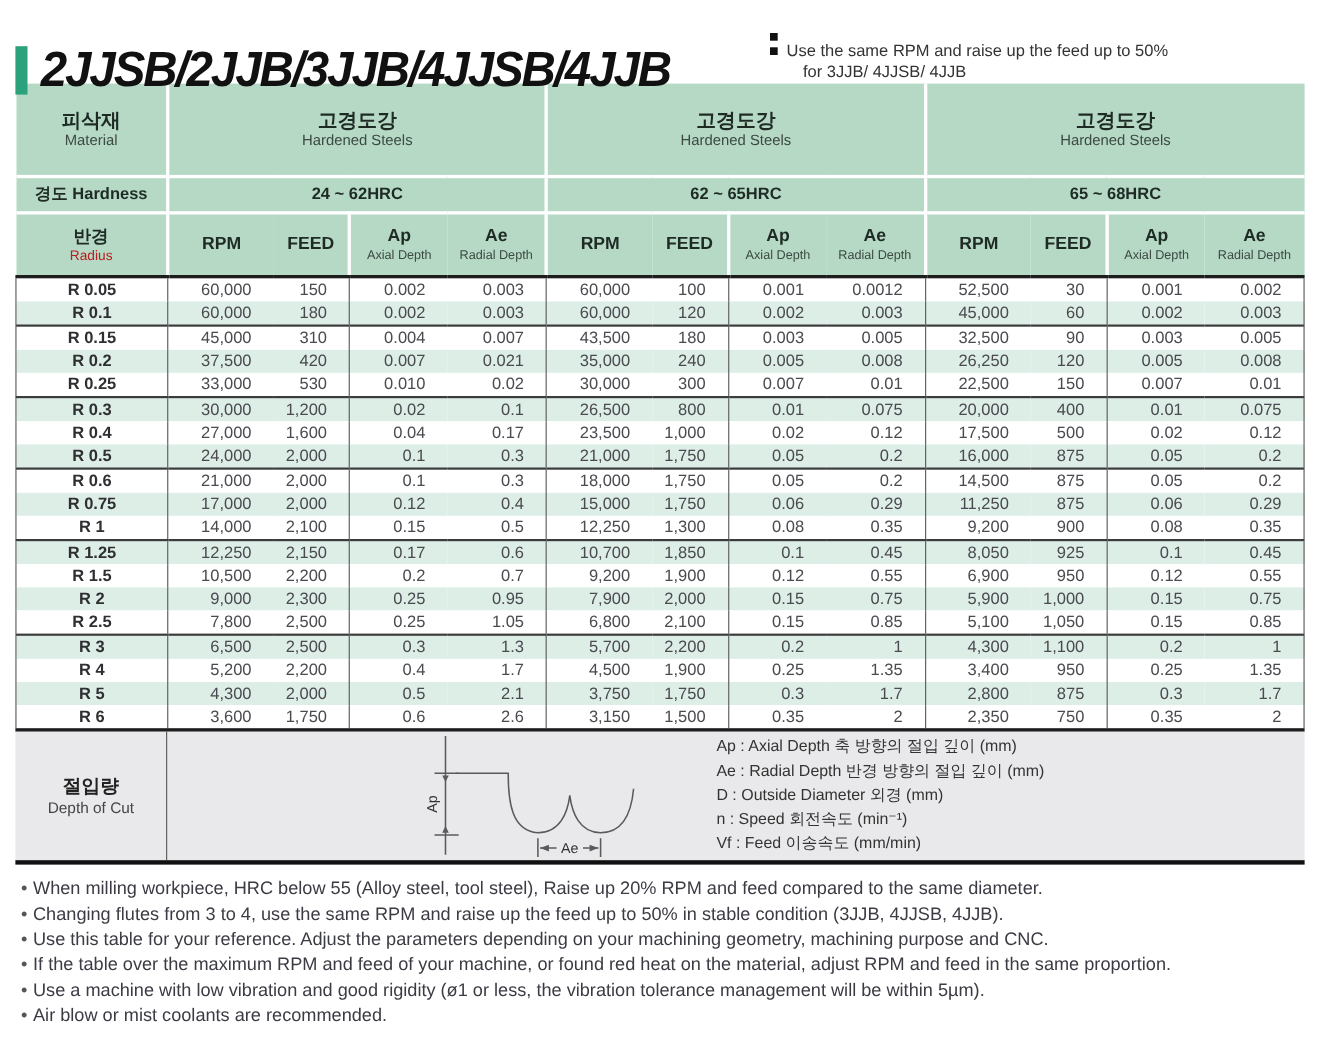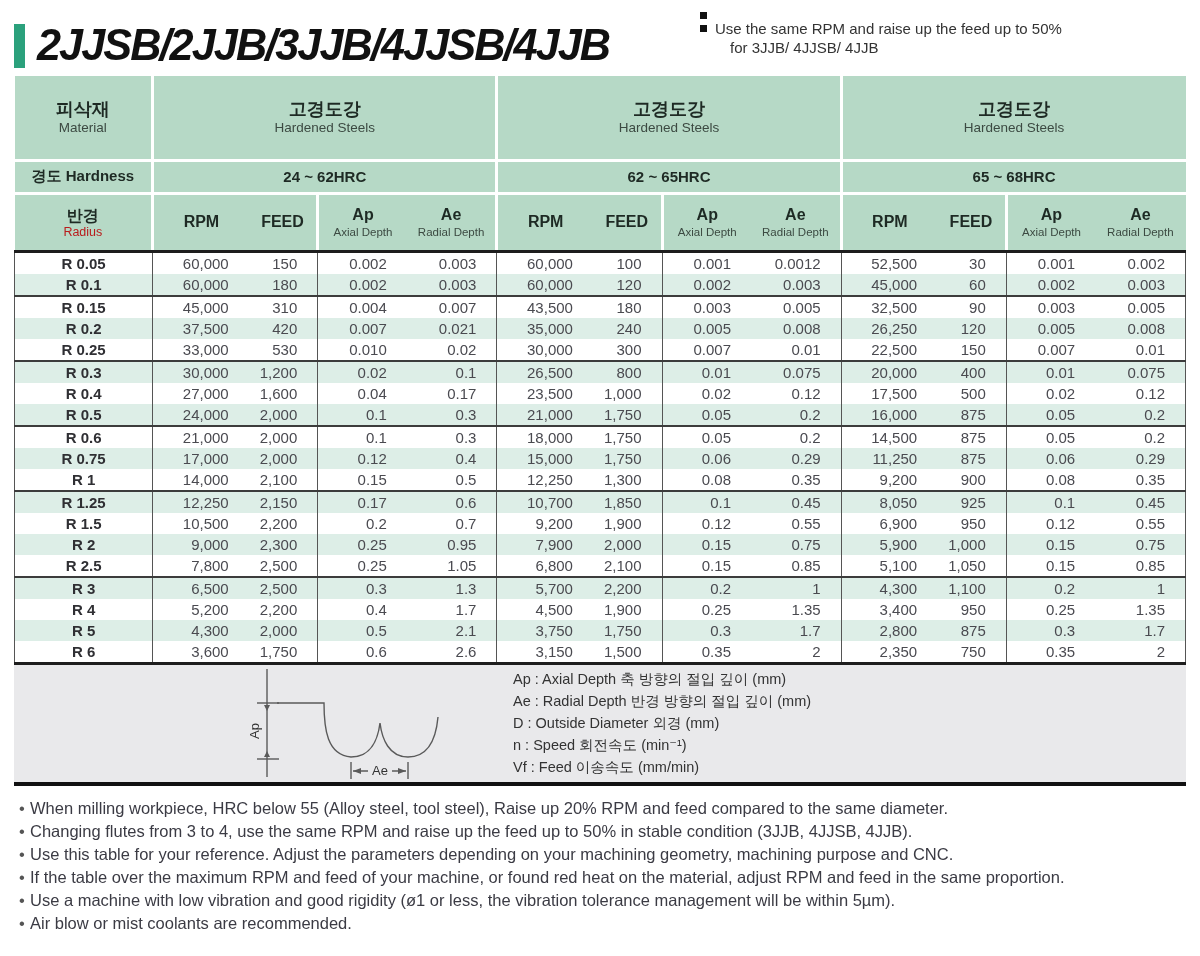--- a/index.html
+++ b/index.html
@@ -13,21 +13,21 @@
   }
   *{box-sizing:border-box;margin:0;padding:0;}
   body{
     width:1200px;height:956px;background:#fff;
     font-family:"Liberation Sans","DejaVu Sans",sans-serif;
     color:var(--txt);overflow:hidden;
   }
   .page{width:1200px;padding:0 14px;}
 
   
-  .top{display:flex;justify-content:space-between;align-items:flex-start;height:76px;padding-top:2px;}
+  .top{display:flex;justify-content:space-between;align-items:flex-start;height:76px;padding-top:20px;}
   .title-wrap{display:flex;align-items:flex-end;margin-top:20px;}
   .accent-bar{display:inline-block;width:11px;height:44px;background:var(--accent);margin-right:12px;}
   h1.title{
     font-size:45px;line-height:46px;font-weight:800;font-style:italic;
     letter-spacing:-2px;color:#111;transform:scaleX(.96);transform-origin:left;
     white-space:nowrap;
   }
   .top-notes{width:486px;padding-top:4px;font-size:15px;line-height:19px;color:#333;}
   .note-line{display:flex;}
   .sq{width:7px;height:7px;background:#111;margin:6px 8px 0 0;flex:none;}
@@ -444,20 +444,24 @@
           <td class="num bR">2</td>
           <td class="num">2,350</td>
           <td class="num bR">750</td>
           <td class="num">0.35</td>
           <td class="num bR">2</td>
         </tr>
       </tbody>
   </table>
 
   <div class="depth">
+    <div class="depth-label">
+      <span class="kr">절입량</span>
+      <span class="en">Depth of Cut</span>
+    </div>
     <div class="depth-body">
       <svg class="diagram" width="232" height="112" viewBox="0 0 232 112">
         <g stroke="#5a5a5a" stroke-width="1.4" fill="none">
           <line x1="38" y1="2" x2="38" y2="110"></line>
           <line x1="28" y1="36" x2="50" y2="36"></line>
           <line x1="28" y1="92" x2="50" y2="92"></line>
           <path d="M38 44 L35 38 L41 38 Z M38 84 L35 90 L41 90 Z" fill="#5a5a5a" stroke="none"></path>
           <path d="M48 36 H95 C95 62 98 88 122 90 C142 90 149 72 151 56 C153 72 160 90 179 90 C199 90 207 72 209 50"></path>
           <line x1="122" y1="95" x2="122" y2="112"></line>
           <line x1="179" y1="95" x2="179" y2="112"></line>

